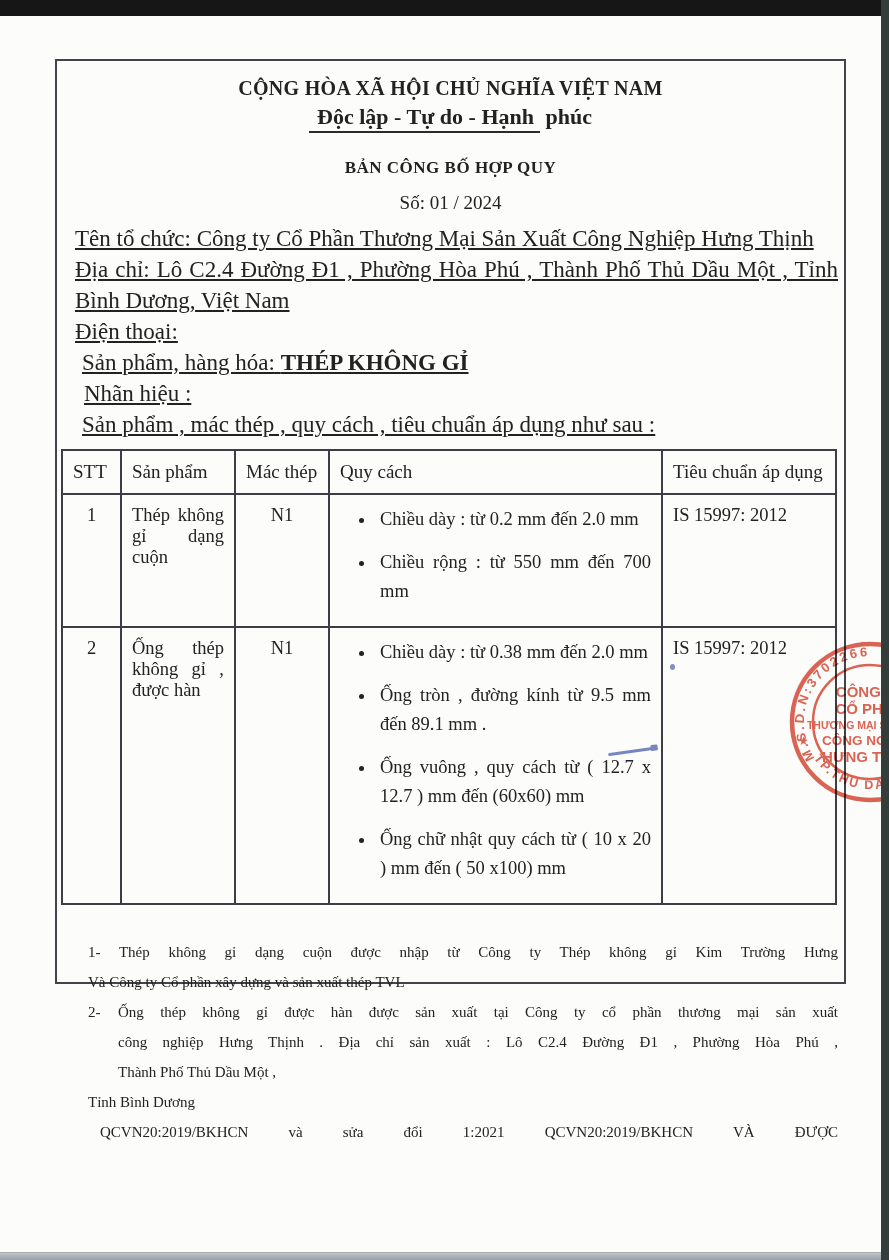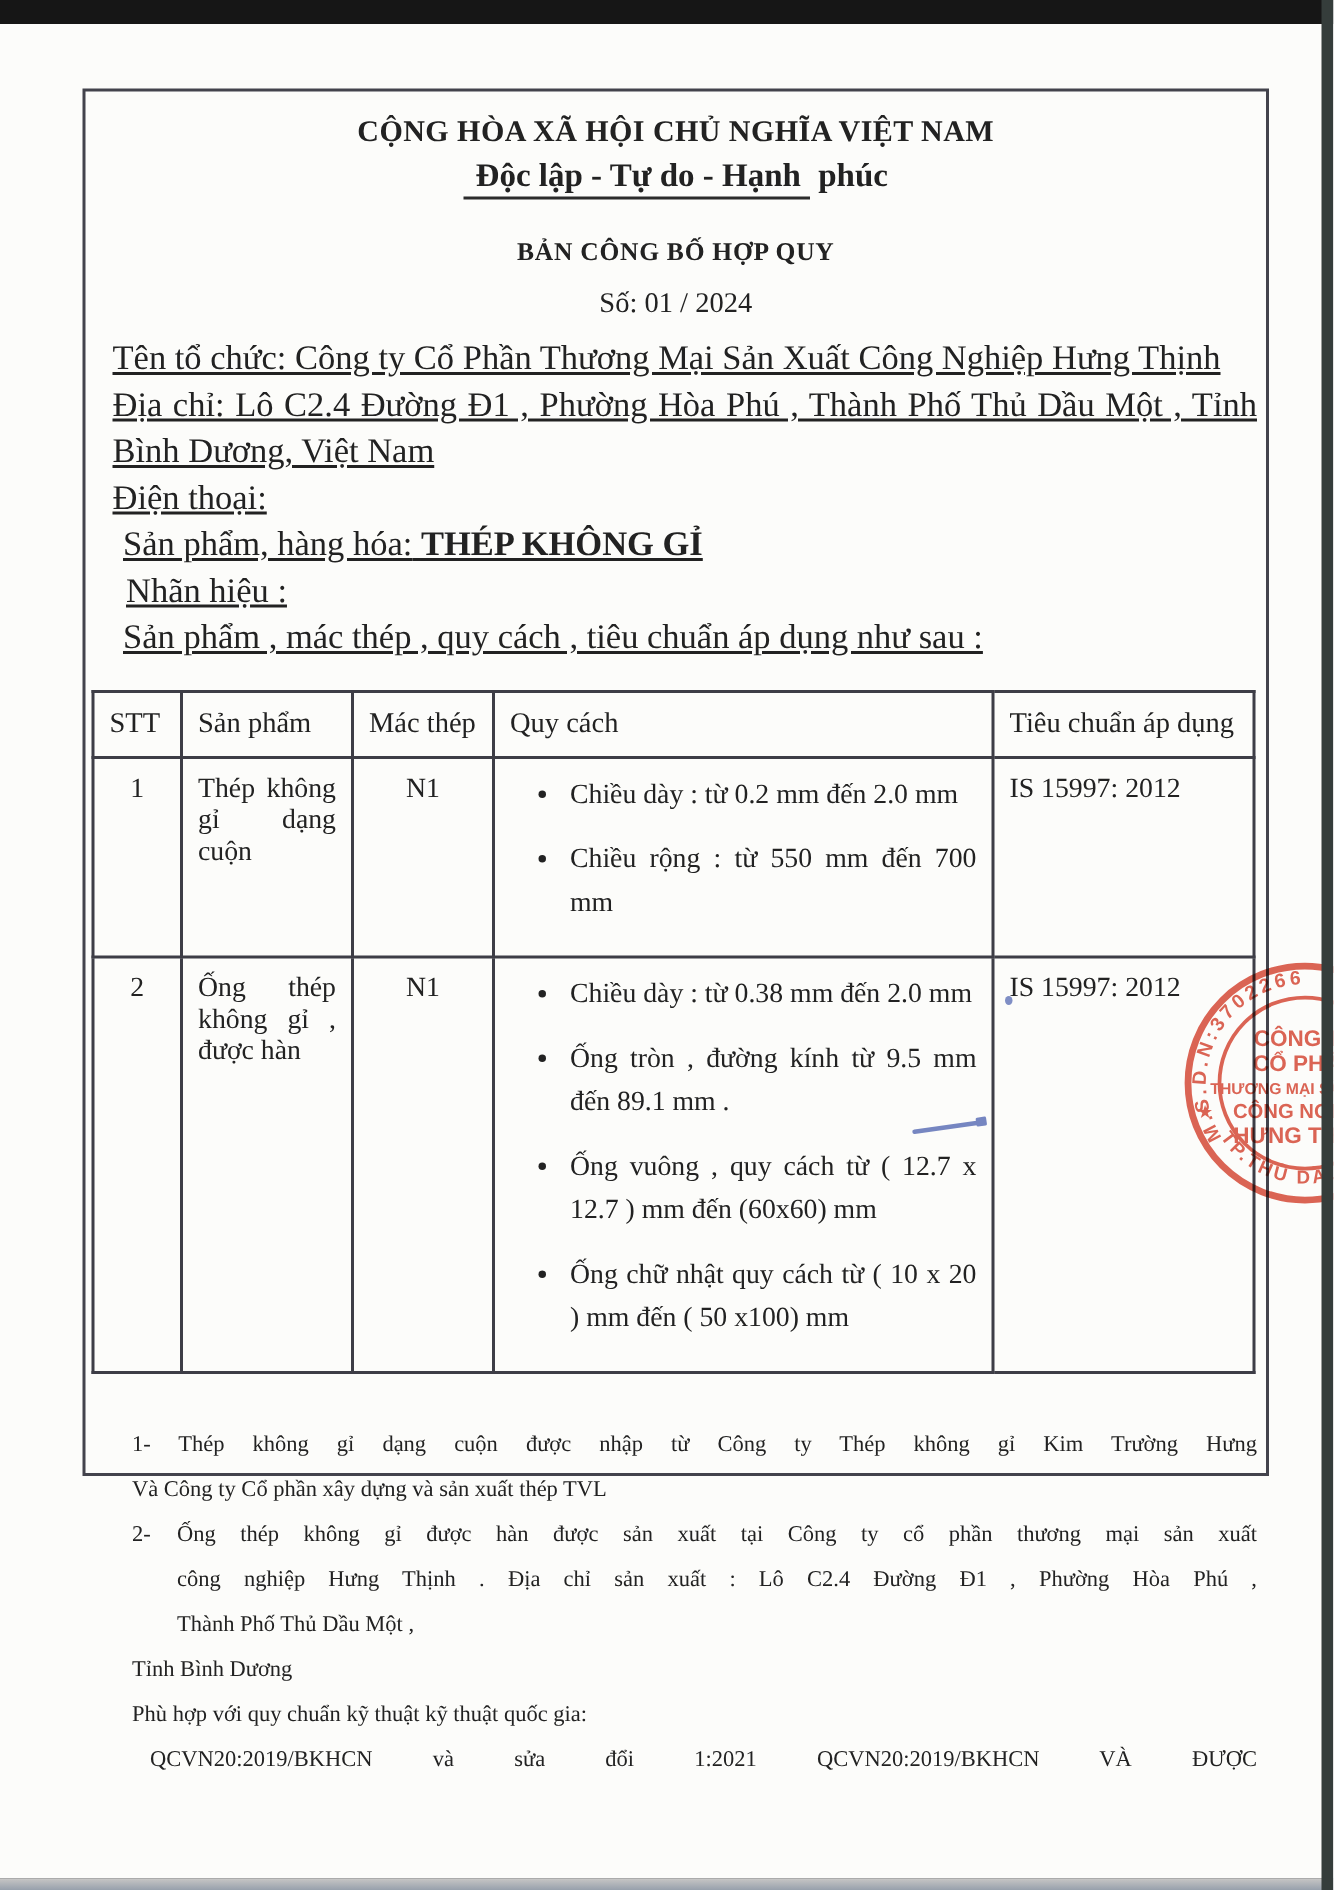--- a/index.html
+++ b/index.html
@@ -31,21 +31,21 @@
 
   .para{font-size:23px;line-height:31px;margin:0;text-decoration:underline;}
   .mt6{margin-top:6px;}
   .ind7{margin-left:7px;}
   .ind9{margin-left:9px;}
   .pjust{text-align:justify;margin-right:-12px;}
 
   
   table.spec-table{
     border-collapse:collapse; table-layout:fixed;
-    width:774px; margin-left:-14px; margin-top:20px;
+    width:774px; margin-left:-14px; margin-top:9px;
     font-size:18.5px;
   }
   .spec-table td,.spec-table th{
     border:2px solid #3d3d46; vertical-align:top; padding:6px 10px;
     font-weight:normal; text-align:left;
   }
   .spec-table th{height:30px; vertical-align:middle; font-size:19px;}
   .col-stt{width:59px;} .col-sp{width:114px;} .col-mt{width:94px;}
   .col-qc{width:333px;} .col-tc{width:174px;}
   .c-center{text-align:center;}
@@ -169,21 +169,20 @@
       </div>
       <div class="note2">
         <span class="nmark">2-</span>
         <div class="ntext">
           <div class="jline">Ống thép không gỉ được hàn được sản xuất tại Công ty cổ phần thương mại sản xuất</div>
           <div class="jline">công nghiệp Hưng Thịnh . Địa chỉ sản xuất : Lô C2.4 Đường Đ1 , Phường Hòa Phú ,</div>
           <div>Thành Phố Thủ Dầu Một ,</div>
         </div>
       </div>
       <div class="plain">Tỉnh Bình Dương</div>
-      <div class="plain">Phù hợp với quy chuẩn kỹ thuật kỹ thuật quốc gia:</div>
       <div class="conf1 jline">QCVN20:2019/BKHCN và sửa đổi 1:2021 QCVN20:2019/BKHCN VÀ ĐƯỢC</div>
     </div>
 
   </div>
 
   <div class="stamp-wrap">
     <svg viewBox="0 0 200 200" width="200" height="200">
       <defs>
         <path id="arcTop" d="M 35.9 125.9 A 66 66 0 1 1 144.1 125.9" fill="none"></path>
         <path id="arcBottom" d="M 33.2 123.5 A 67 67 0 0 0 146.8 123.5" fill="none"></path>

